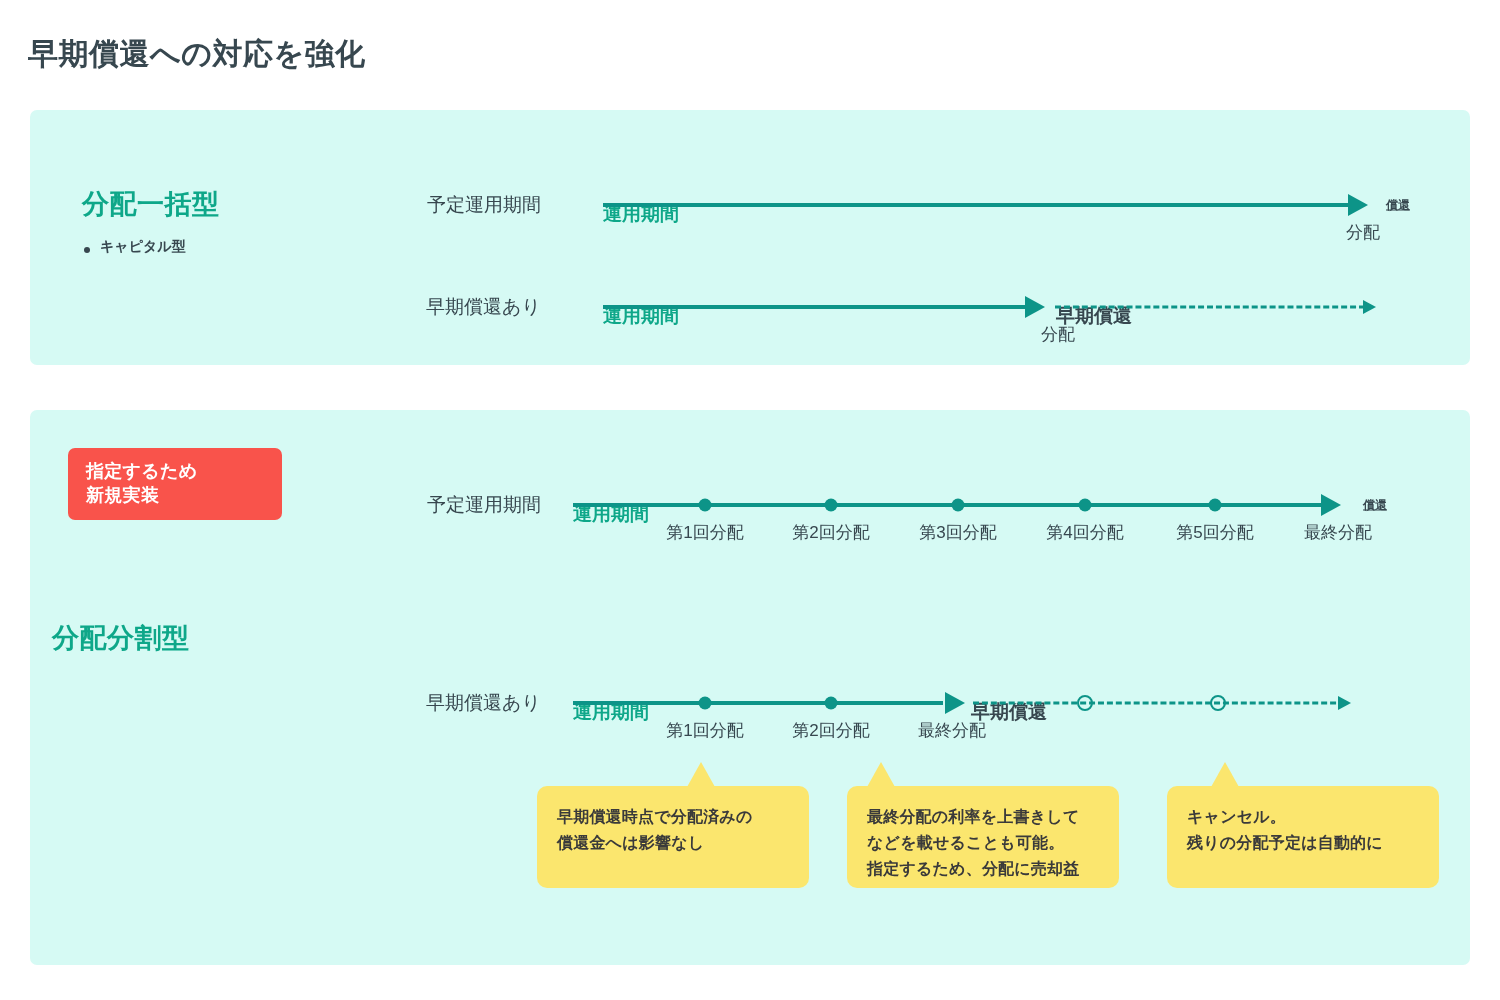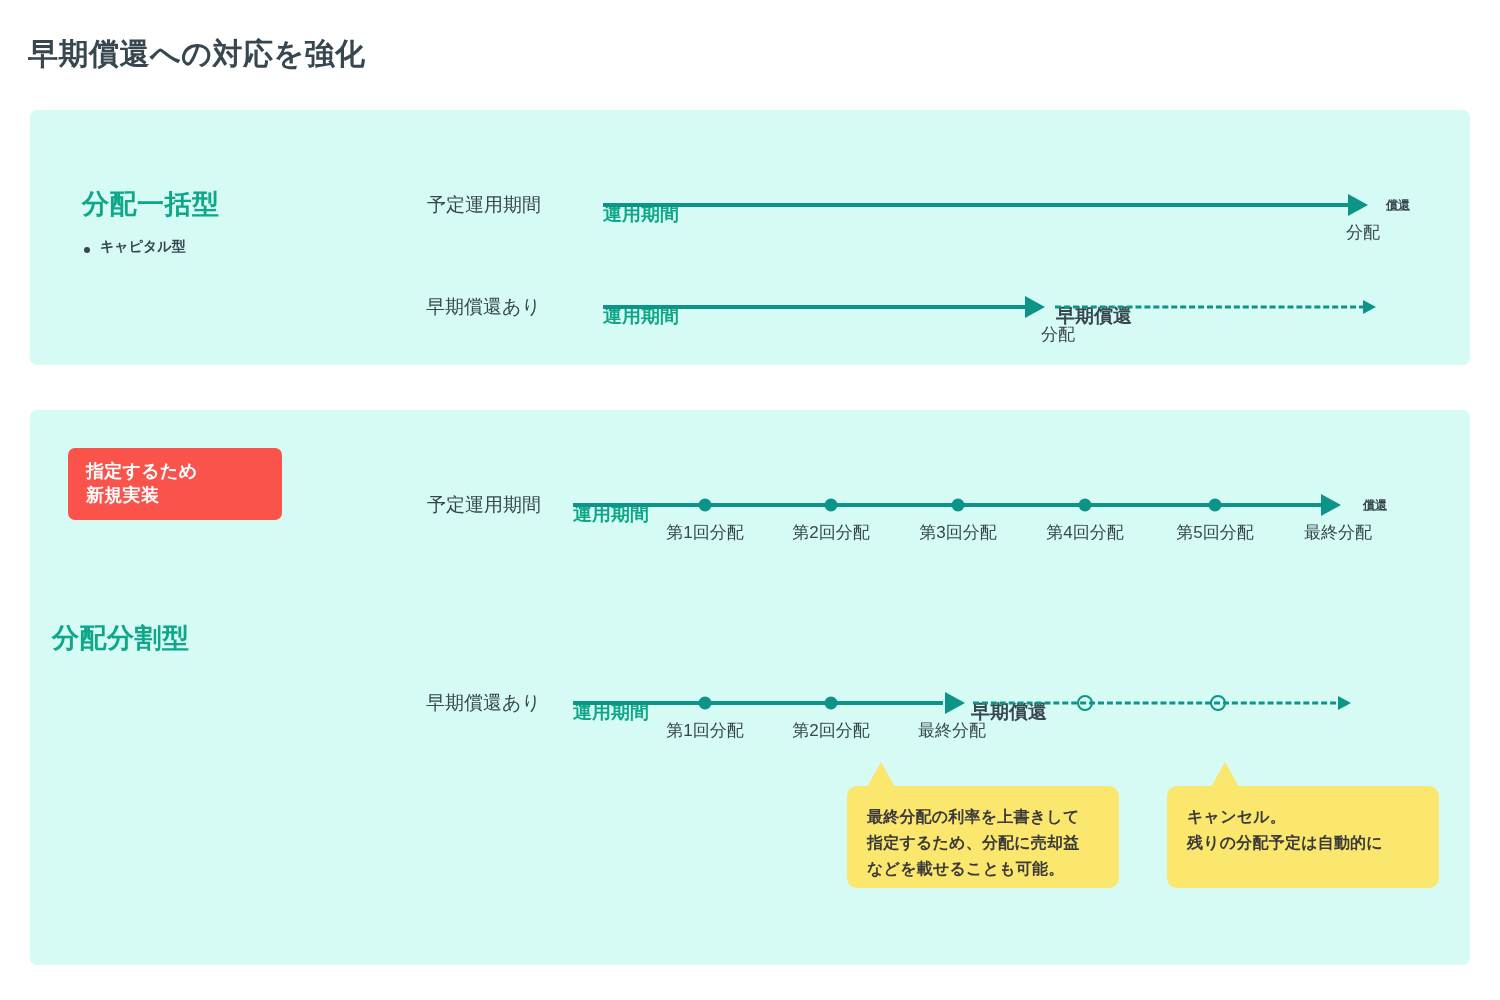--- a/index.html
+++ b/index.html
@@ -206,26 +206,31 @@
     <div class="dot" style="left:132px;"></div>
     <div class="dot" style="left:258px;"></div>
     <div class="dot hollow" style="left:512px;"></div>
     <div class="dot hollow" style="left:645px;"></div>
 
     <div class="tick-label" style="left:132px;">第1回分配</div>
     <div class="tick-label" style="left:258px;">第2回分配</div>
     <div class="tick-label" style="left:379px;">最終分配</div>
   </div>
 
+  <div class="callout" style="left:537px;top:786px;width:272px;height:102px;">
+    <div class="tail" style="left:150px;"></div>
+    <div>早期償還時点で分配済みの</div>
+    <div>償還金へは影響なし</div>
+  </div>
 
   <div class="callout" style="left:847px;top:786px;width:272px;height:102px;">
     <div class="tail" style="left:20px;"></div>
     <div>最終分配の利率を上書きして</div>
+    <div>などを載せることも可能。</div>
     <div>指定するため、分配に売却益</div>
-    <div>などを載せることも可能。</div>
   </div>
 
   <div class="callout" style="left:1167px;top:786px;width:272px;height:102px;">
     <div class="tail" style="left:44px;"></div>
     <div>キャンセル。</div>
     <div>残りの分配予定は自動的に</div>
   </div>
 
 </div>
 

